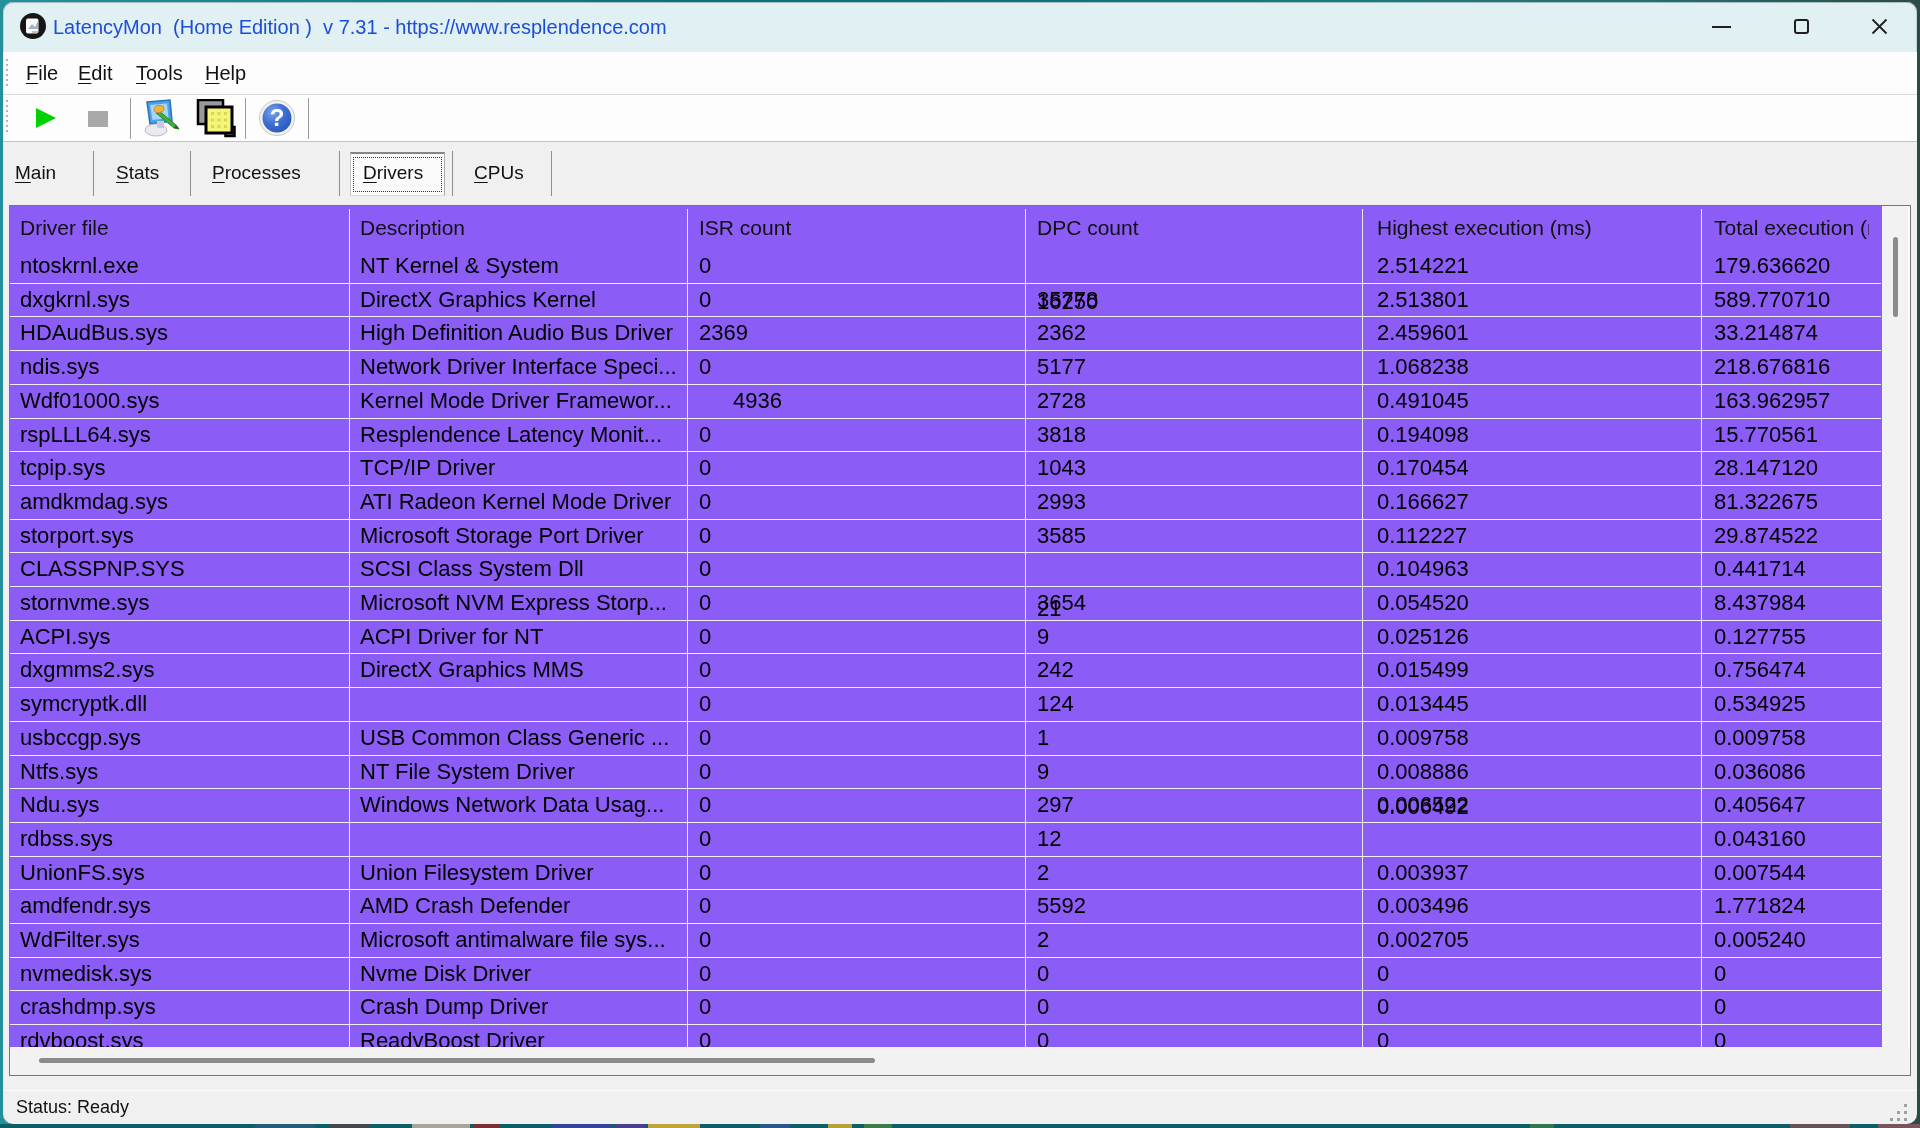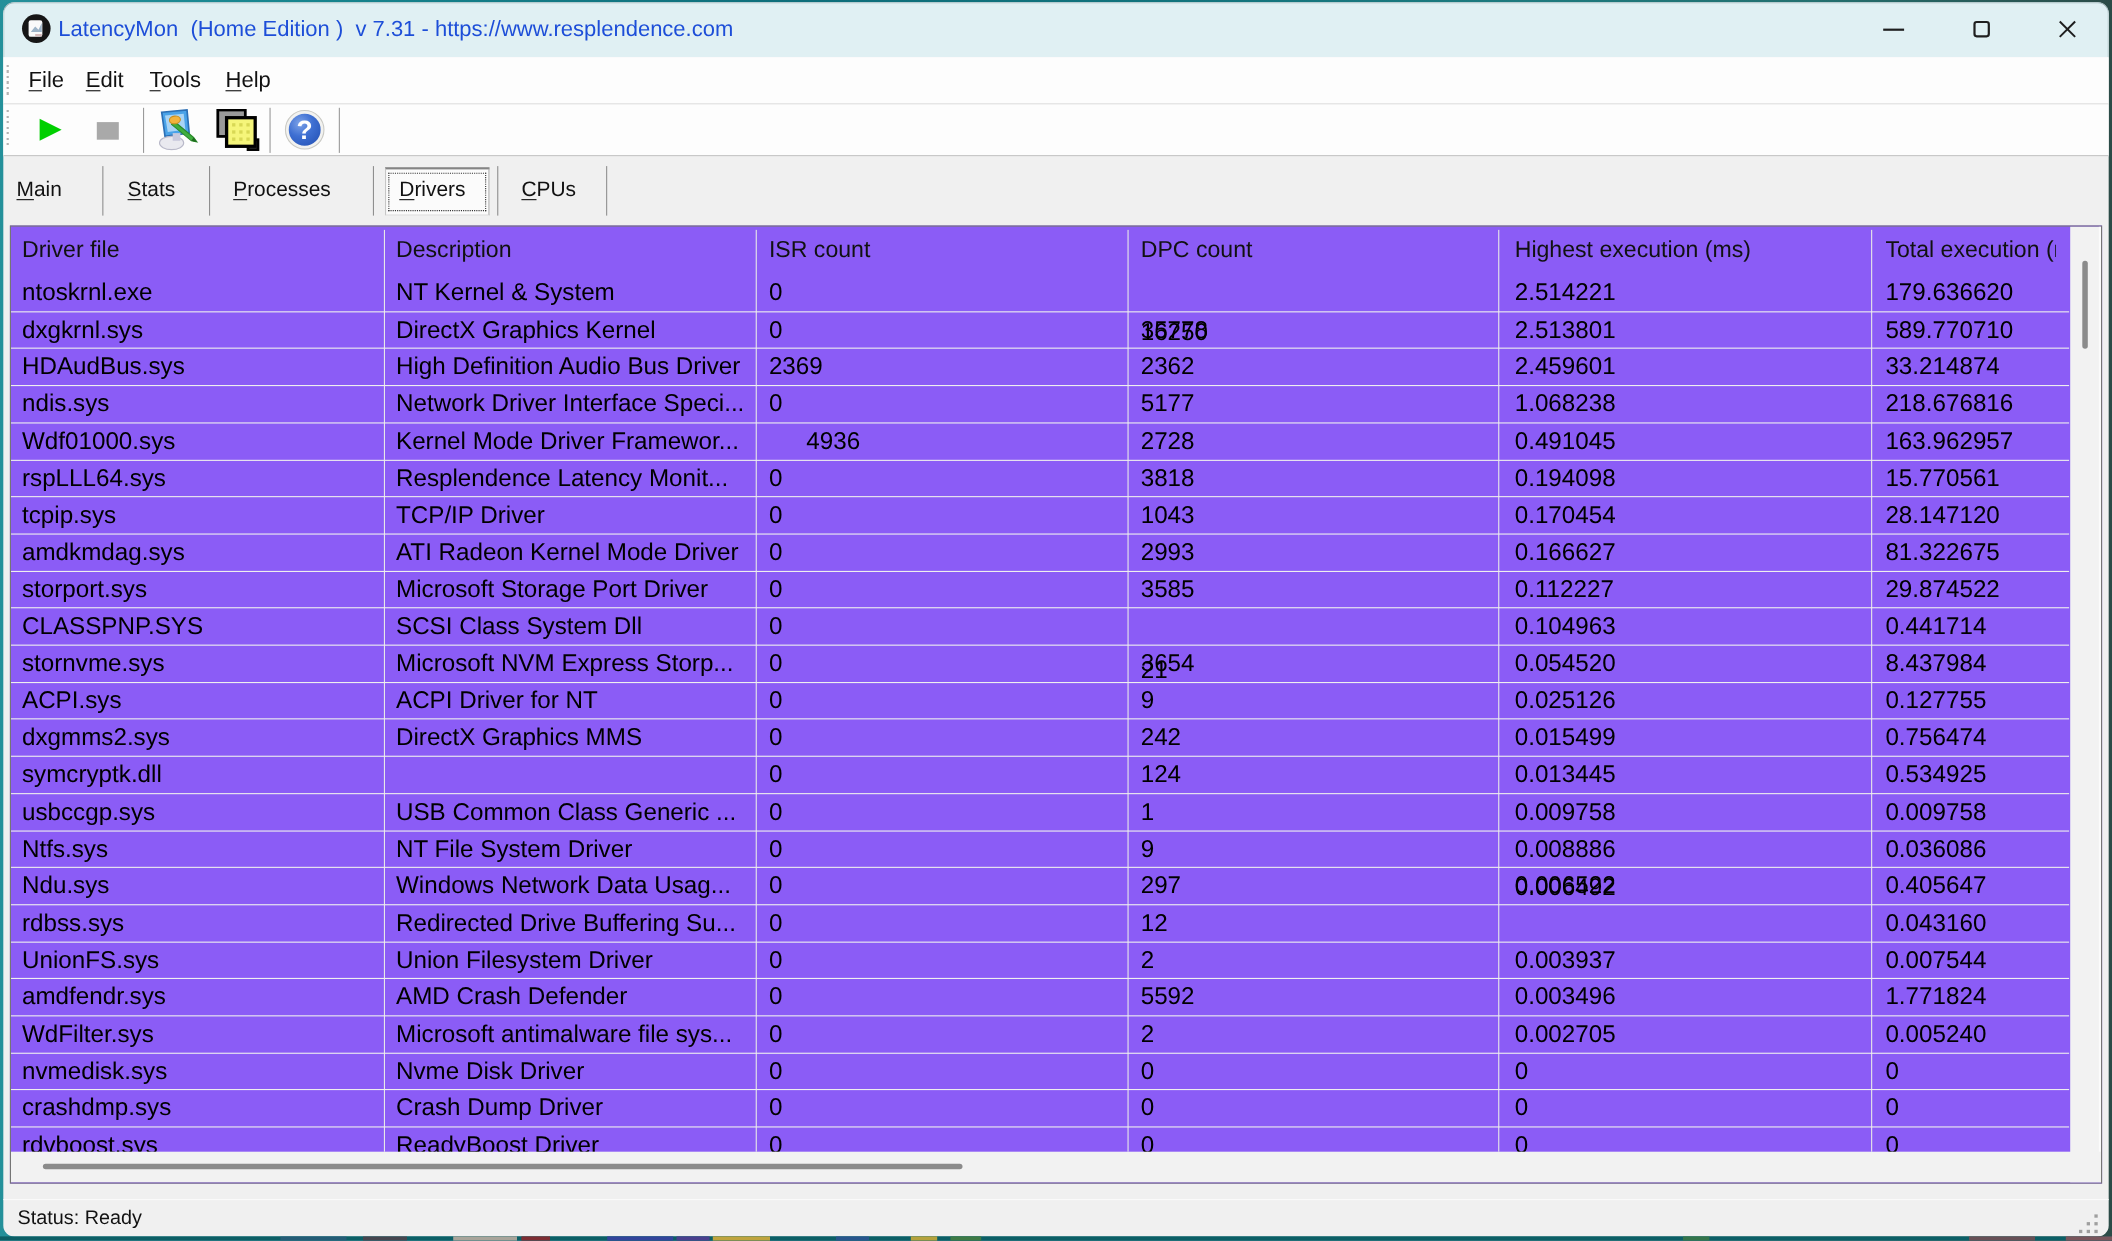--- a/index.html
+++ b/index.html
@@ -229,21 +229,20 @@
   <div class="cell" style="left:1027px;top:548.5px;">9</div>
   <div class="cell" style="left:1367px;top:548.5px;">0.008886</div>
   <div class="cell" style="left:1704px;top:548.5px;">0.036086</div>
   <div class="cell" style="left:10px;top:582.2px;">Ndu.sys</div>
   <div class="cell" style="left:350px;top:582.2px;">Windows Network Data Usag...</div>
   <div class="cell" style="left:689px;top:582.2px;">0</div>
   <div class="cell" style="left:1027px;top:582.2px;">297</div>
   <div class="cell" style="left:1367px;top:582.2px;">0.006522</div>
   <div class="cell" style="left:1704px;top:582.2px;">0.405647</div>
   <div class="cell" style="left:10px;top:615.9px;">rdbss.sys</div>
-  <div class="cell" style="left:350px;top:615.9px;">Redirected Drive Buffering Su...</div>
   <div class="cell" style="left:689px;top:615.9px;">0</div>
   <div class="cell" style="left:1027px;top:615.9px;">12</div>
   <div class="cell" style="left:1367px;top:584px;">0.006492</div>
   <div class="cell" style="left:1704px;top:615.9px;">0.043160</div>
   <div class="cell" style="left:10px;top:649.6px;">UnionFS.sys</div>
   <div class="cell" style="left:350px;top:649.6px;">Union Filesystem Driver</div>
   <div class="cell" style="left:689px;top:649.6px;">0</div>
   <div class="cell" style="left:1027px;top:649.6px;">2</div>
   <div class="cell" style="left:1367px;top:649.6px;">0.003937</div>
   <div class="cell" style="left:1704px;top:649.6px;">0.007544</div>

